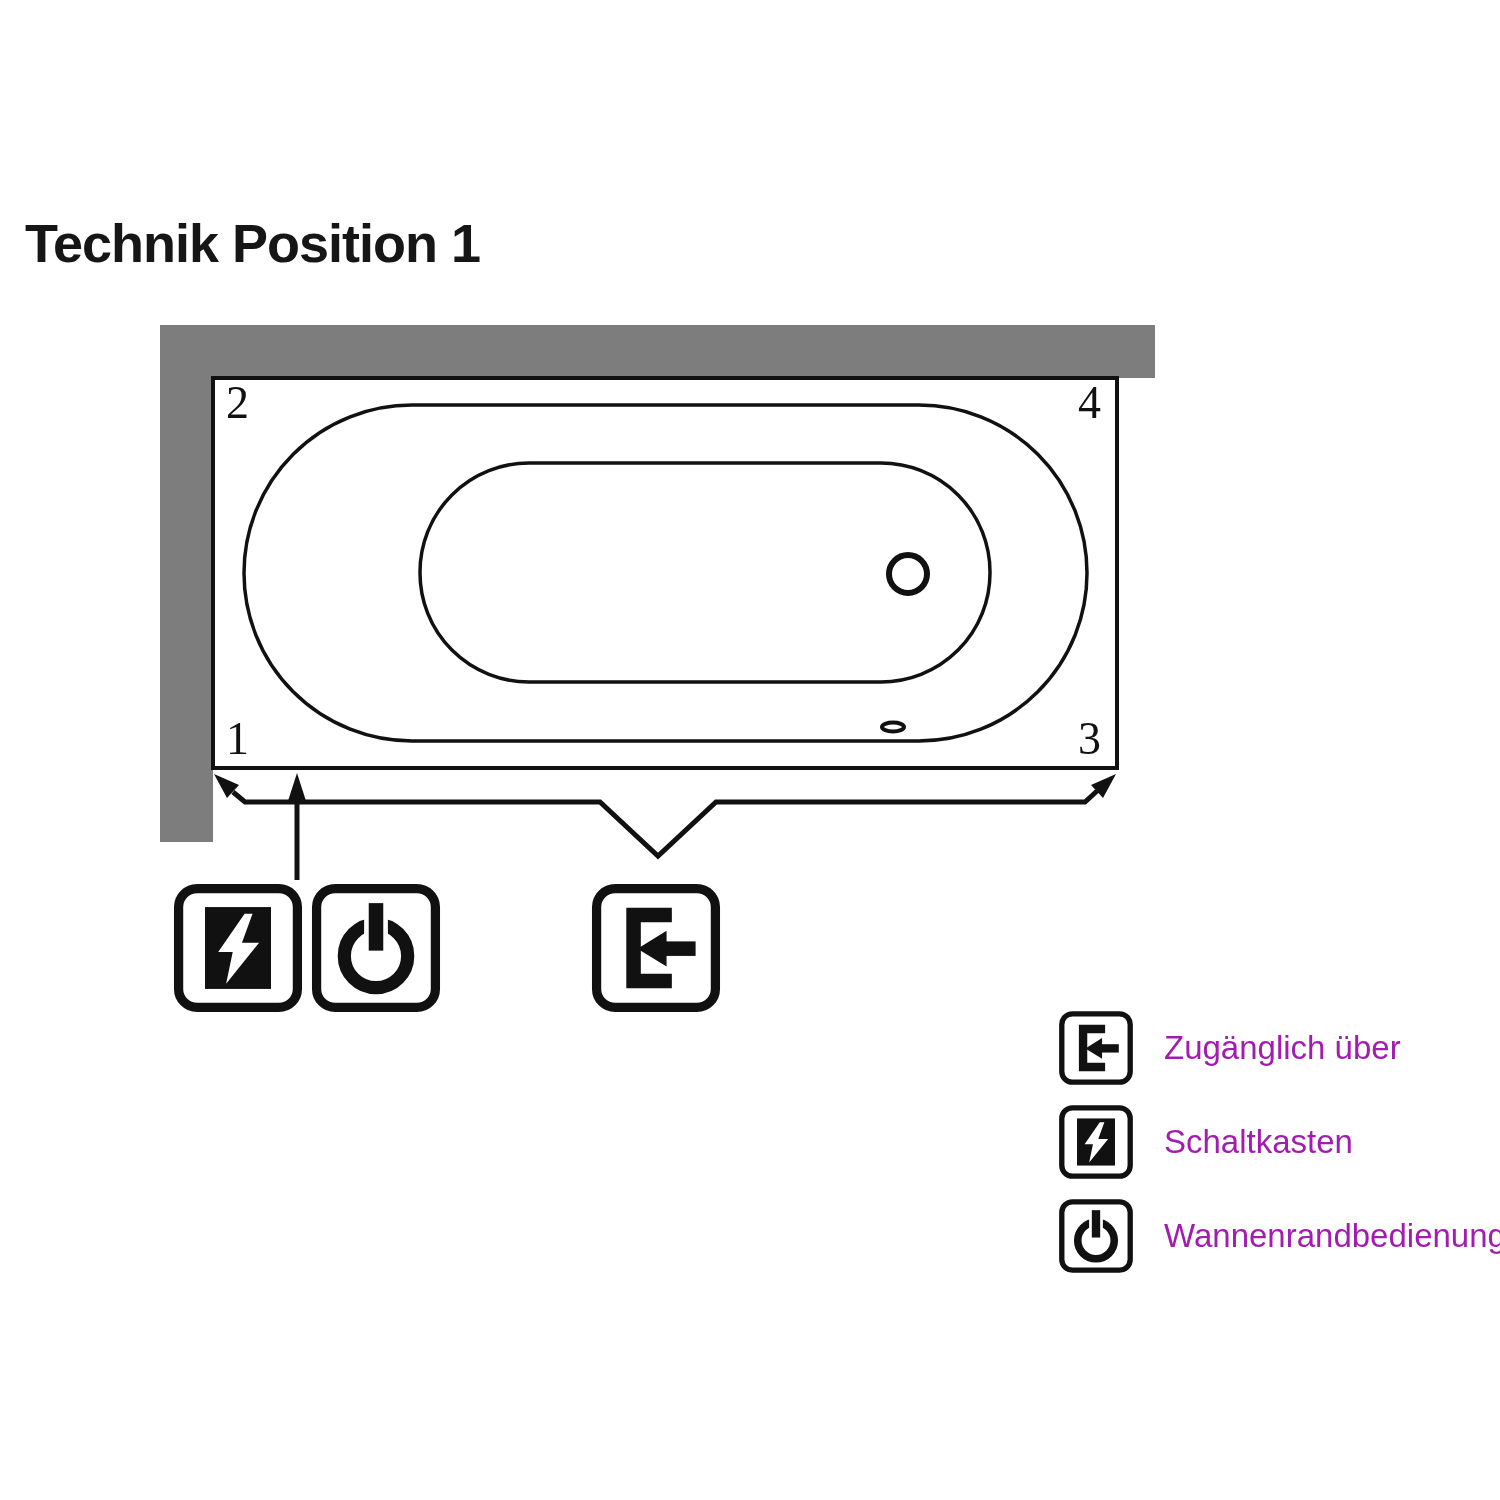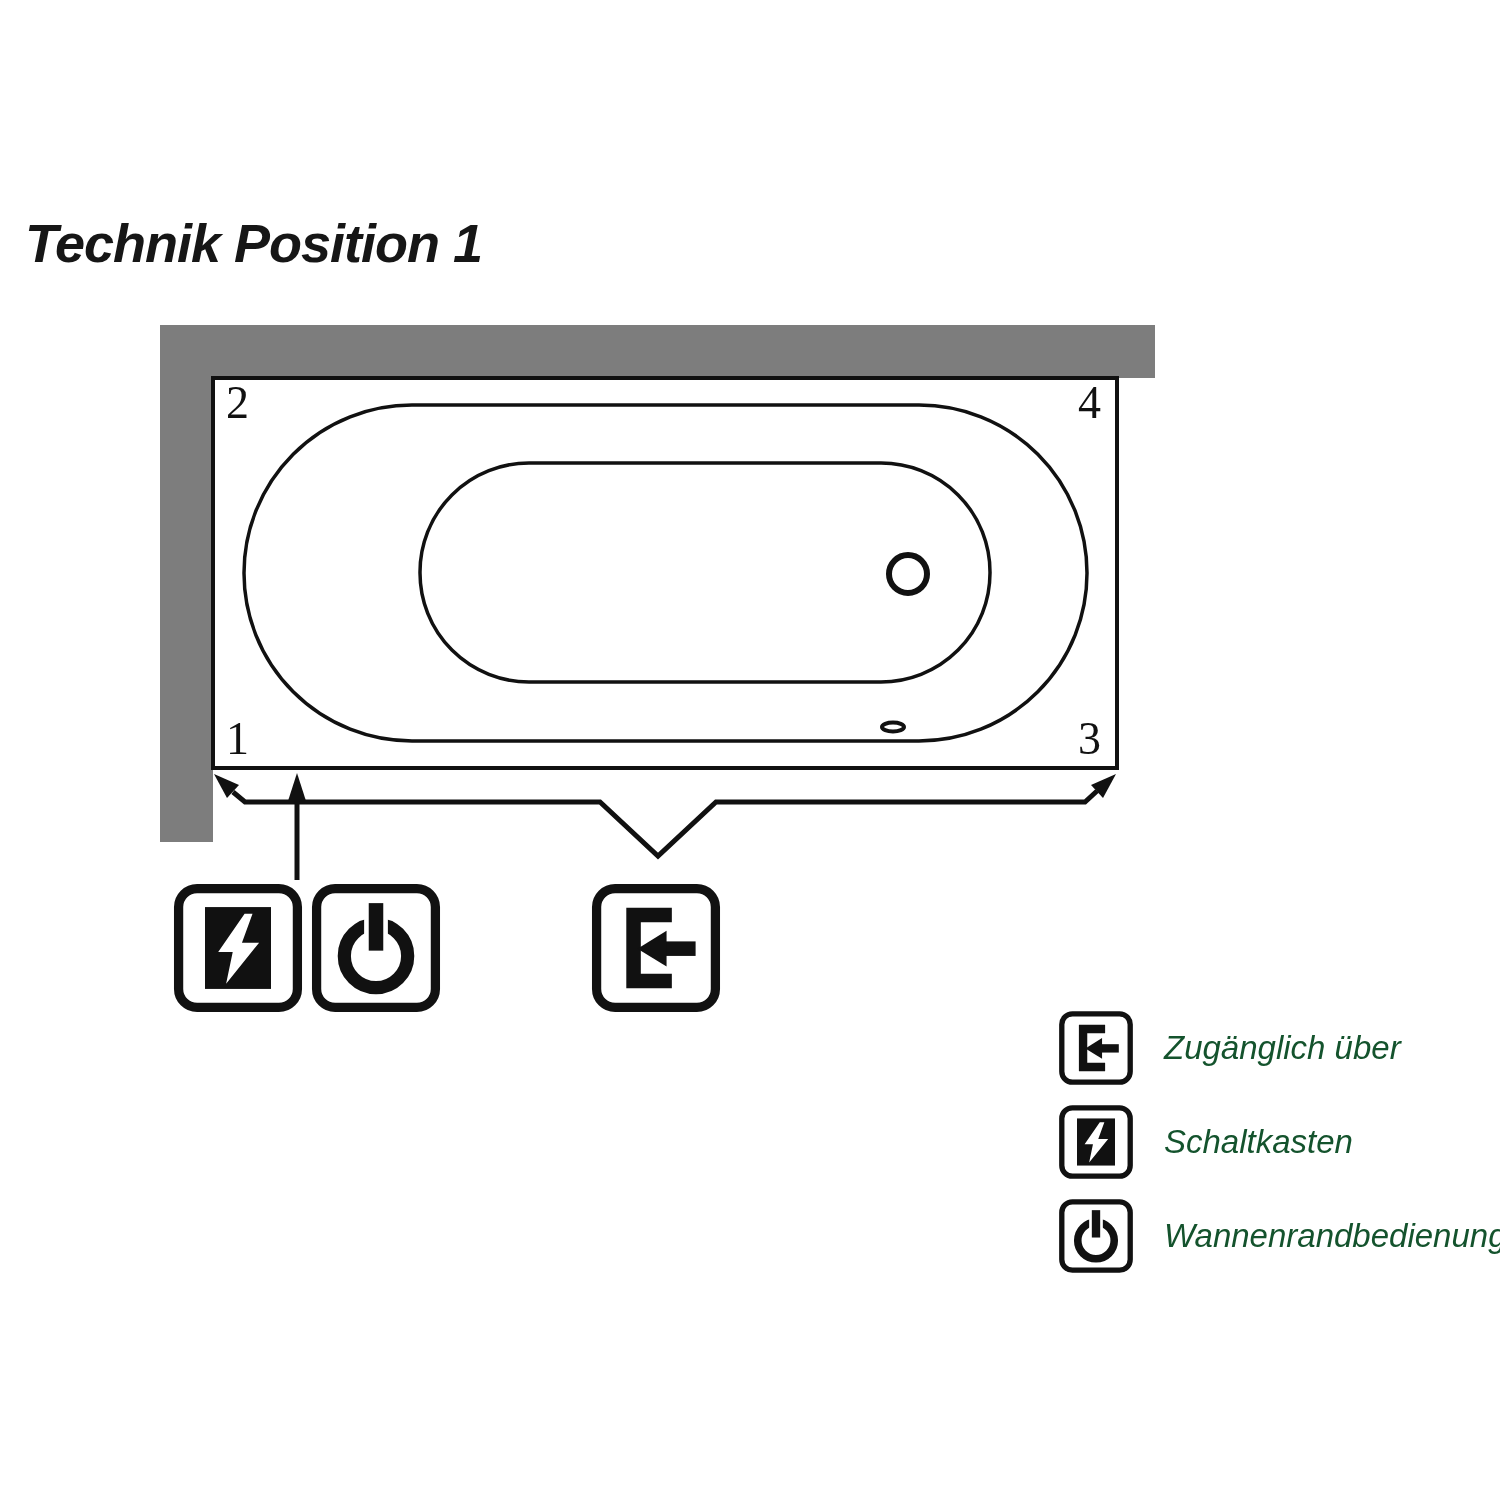--- a/index.html
+++ b/index.html
@@ -1,27 +1,27 @@
 <!DOCTYPE html>
 <html><head>
 <meta charset="utf-8">
 <style>
   html,body{margin:0;padding:0;background:#fff;}
   .page{position:relative;width:1500px;height:1500px;background:#fff;overflow:hidden;
         font-family:"Liberation Sans",sans-serif;color:#111;}
   .title{position:absolute;left:25px;top:212px;font-size:54px;font-weight:bold;
-         letter-spacing:-1px;color:#161616;white-space:nowrap;font-style:italic;}
+         letter-spacing:-1px;color:#161616;white-space:nowrap;}
   .diagram-svg{position:absolute;left:0;top:0;width:1500px;height:1500px;}
   .corner-num{position:absolute;font-family:"Liberation Serif",serif;font-size:46px;
               color:#111;line-height:1;}
   .big-icon{position:absolute;width:132px;height:132px;}
   .legend{position:absolute;left:1058px;top:1010px;}
   .legend-row{display:flex;align-items:center;height:76px;margin-bottom:18px;}
   .legend-icon{width:76px;height:76px;flex:0 0 76px;}
-  .legend-label{margin-left:30px;font-size:33px;color:#14532d;white-space:nowrap;font-style:italic;}
+  .legend-label{margin-left:30px;font-size:33px;color:#a21caf;white-space:nowrap;}
   .hidden-defs{position:absolute;width:0;height:0;overflow:hidden;}
 </style>
 </head>
 <body>
 
 <div class="page">
 
   <svg class="hidden-defs" aria-hidden="true">
     <defs>
       <symbol id="sym-switchbox" viewBox="0 0 100 100">

